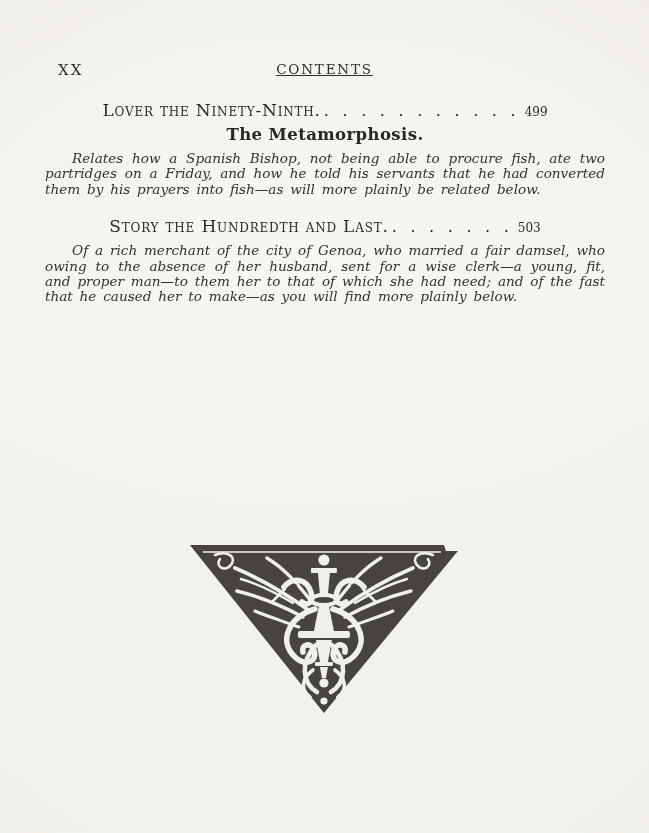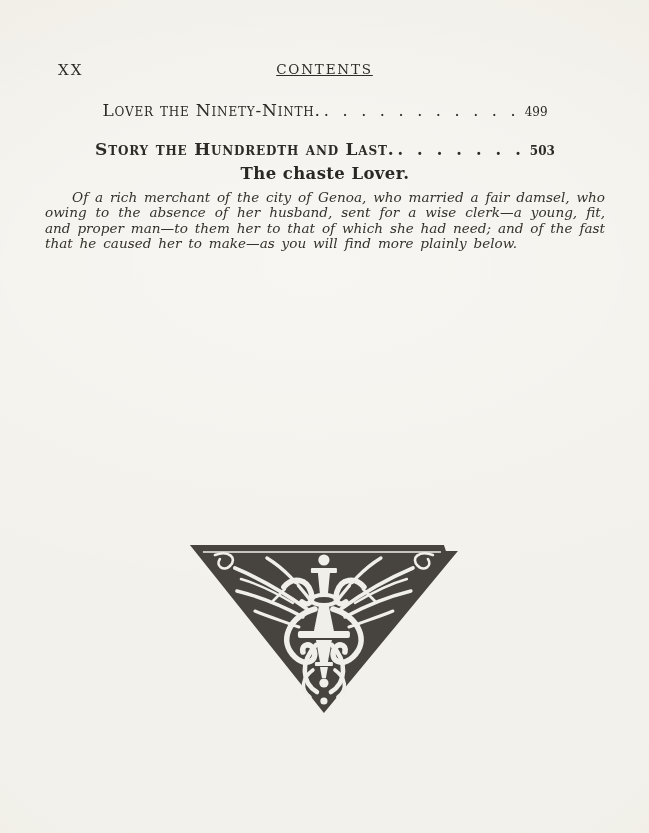--- a/index.html
+++ b/index.html
@@ -39,21 +39,21 @@
   }
   
   .toc { padding: 0 44px 0 45px; }
   .entry-title-line {
     text-align: center;
     font-size: 17px;
     white-space: nowrap;
     color: #2e2b26;
   }
   .entry-1 .entry-title-line { margin-top: 21px; }
-  .entry-2 .entry-title-line { margin-top: 19px; font-weight: bold; }
+  .entry-2 .entry-title-line { margin-top: 19px; }
   .entry-story-title {
     font-variant-caps: small-caps;
     letter-spacing: 0.8px;
   }
   .leader {
     word-spacing: 8.5px;
     letter-spacing: 0;
     margin-left: 3px;
     font-size: 16px;
   }
@@ -96,27 +96,28 @@
     <span class="folio">XX</span>
     <div class="running-head">CONTENTS</div>
   </div>
 
   <div class="toc">
 
     <div class="entry entry-1">
       <div class="entry-title-line">
         <span class="entry-story-title">Lover the Ninety-Ninth.</span><span class="leader">. . . . . . . . . . .</span><span class="entry-pagenum">499</span>
       </div>
+      <div class="entry-subtitle">The Metamorphosis.</div>
+      <div class="entry-summary">Relates how a Spanish Bishop, not being able to procure fish, ate two partridges on a Friday, and how he told his servants that he had converted them by his prayers into fish—as will more plainly be related below.</div>
     </div>
 
     <div class="entry entry-2">
       <div class="entry-title-line">
         <span class="entry-story-title">Story the Hundredth and Last.</span><span class="leader">. . . . . . .</span><span class="entry-pagenum">503</span>
       </div>
-      <div class="entry-subtitle">The chaste Lover.</div>
       <div class="entry-summary">Of a rich merchant of the city of Genoa, who married a fair damsel, who owing to the absence of her husband, sent for a wise clerk—a young, fit, and proper man—to them her to that of which she had need; and of the fast that he caused her to make—as you will find more plainly below.</div>
     </div>
 
   </div>
 
   <div class="ornament">
     <svg viewBox="0 0 270 172" width="270" height="172" xmlns="http://www.w3.org/2000/svg" aria-hidden="true">
 
       <polygon points="1,2 255,2 257,8 269,8 135,170" fill="#47443f"></polygon>
 

